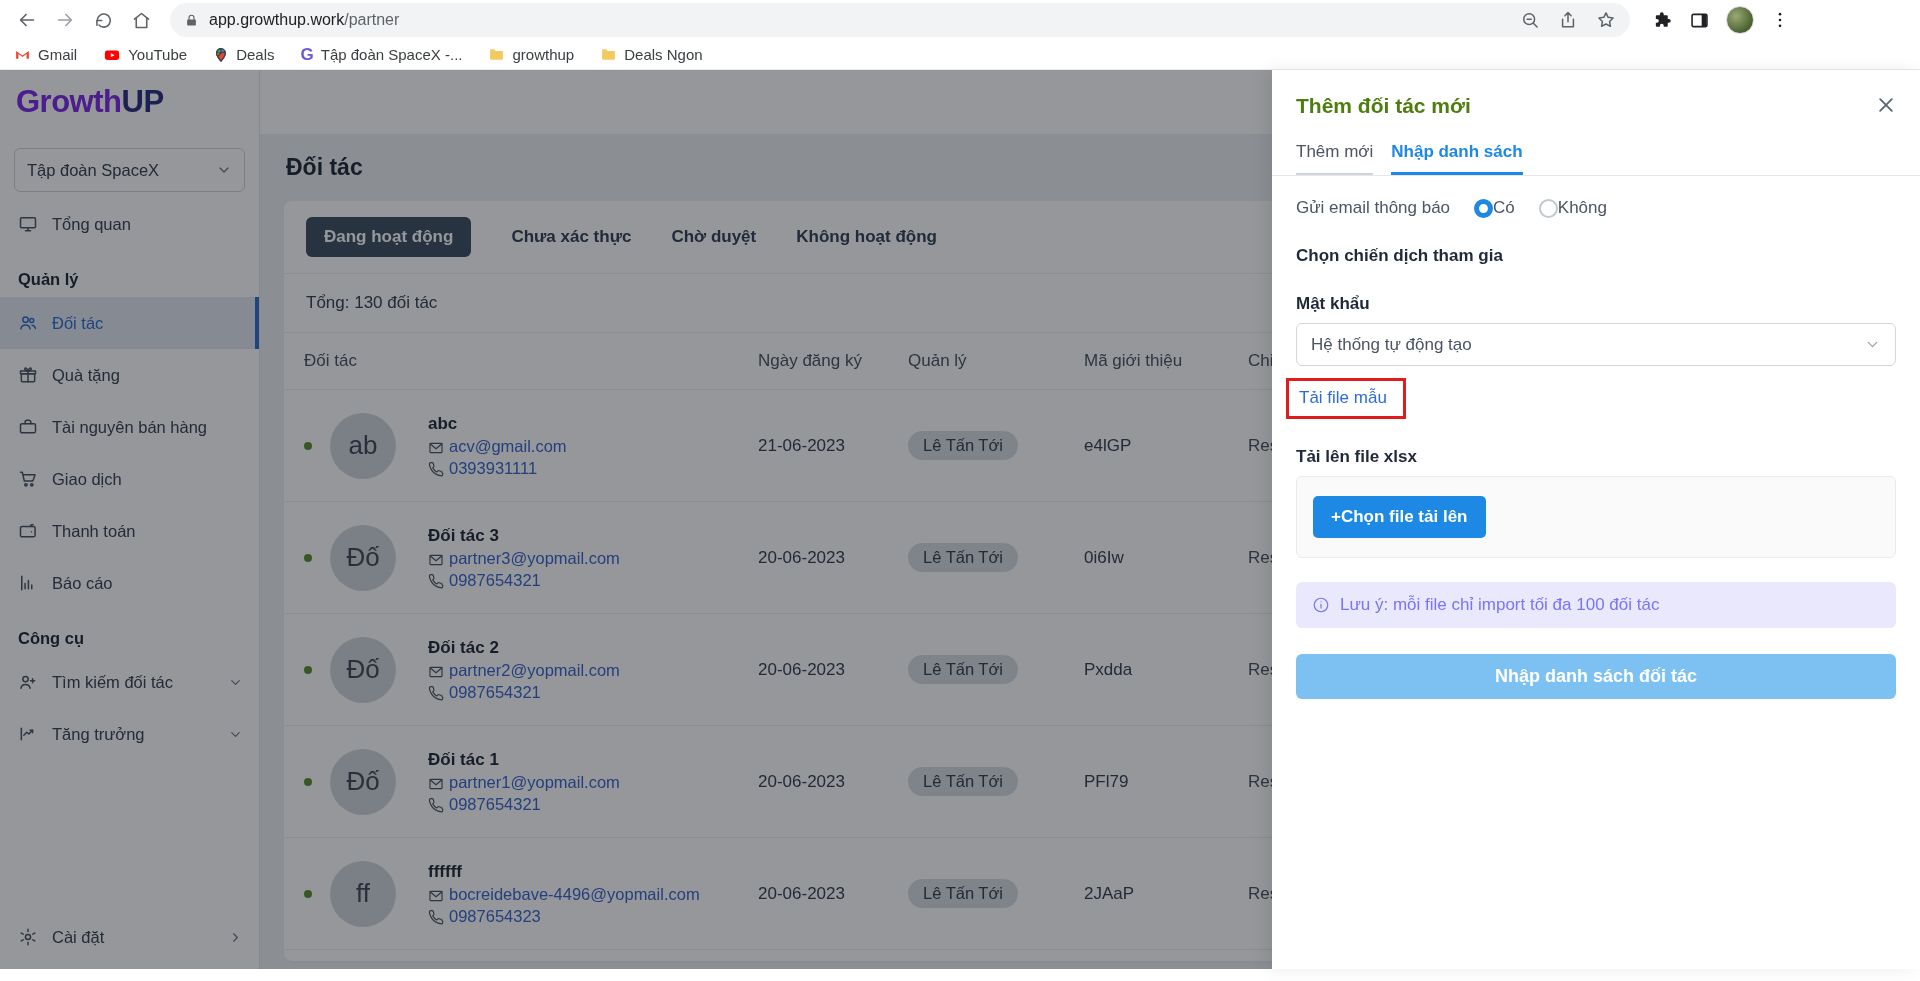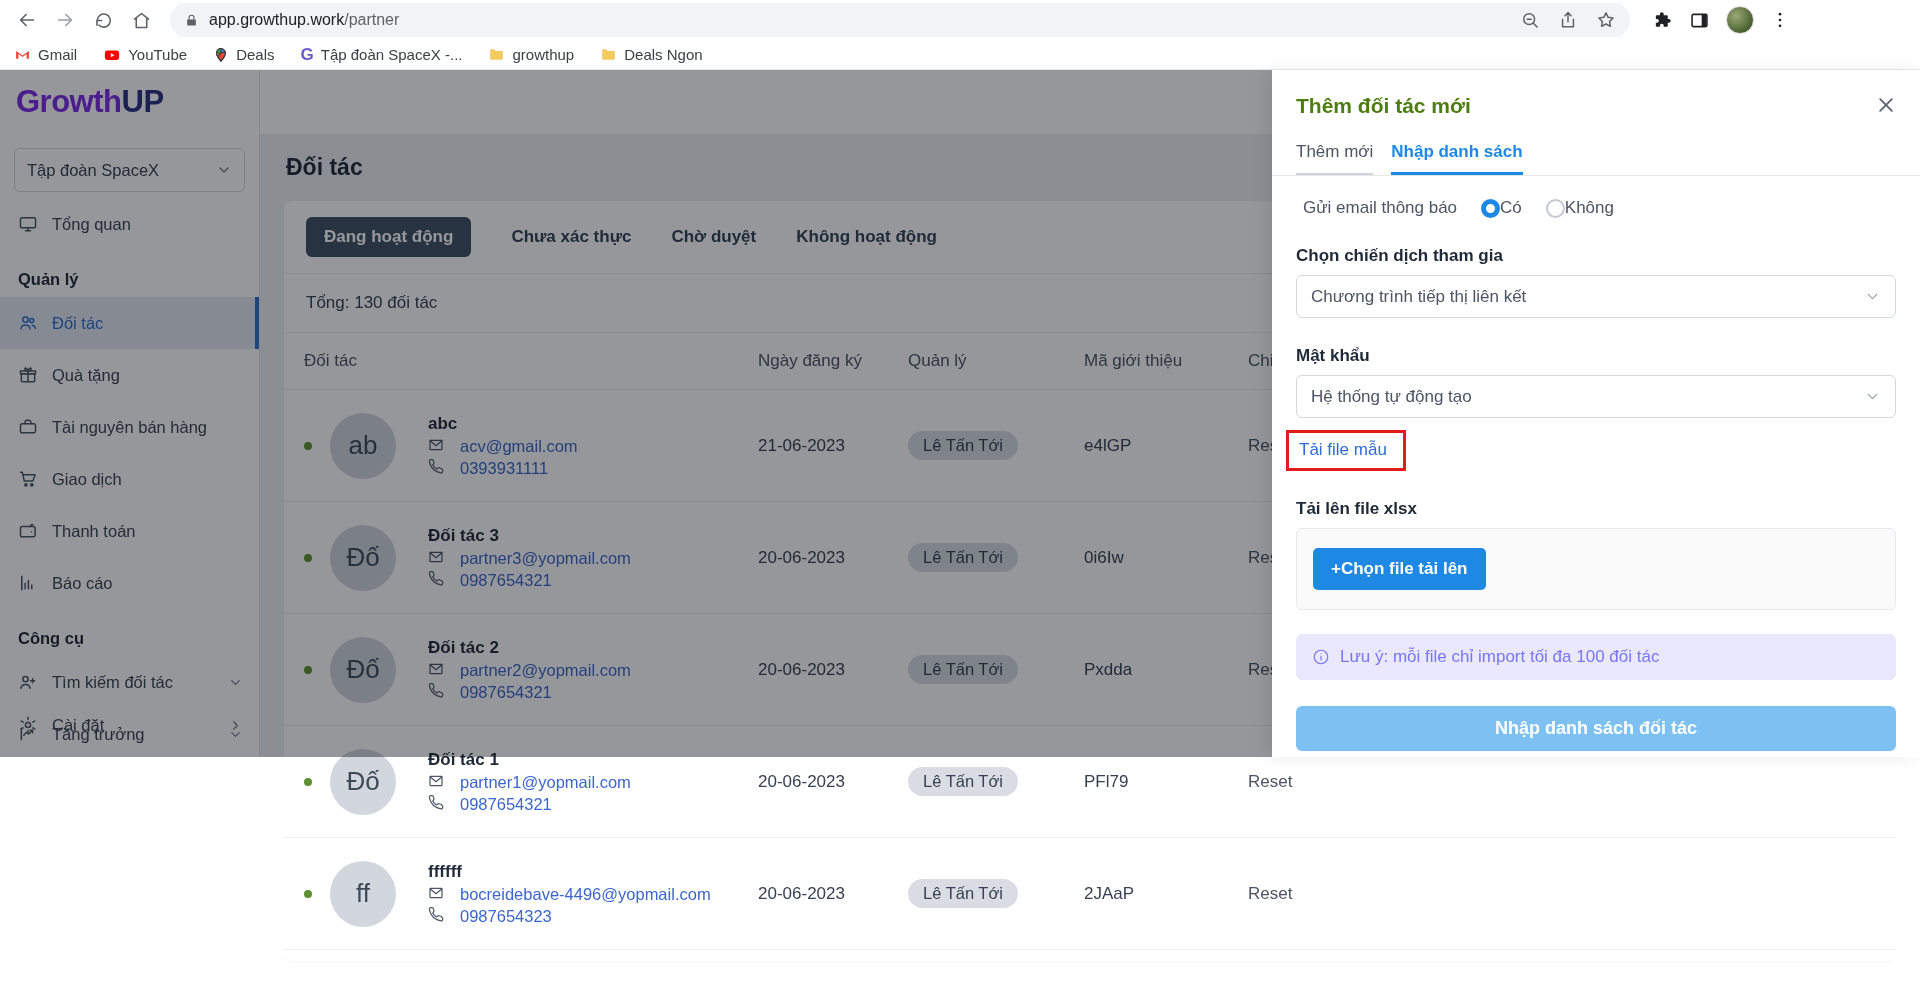--- a/index.html
+++ b/index.html
@@ -15,21 +15,21 @@
   .omnibox .url { flex:1; font-size:16px; color:#202124; }
   .omnibox .url .path { color:#5f6368; }
   .omni-actions { display:flex; align-items:center; gap:18px; color:#5f6368; }
   .chrome-right { display:flex; align-items:center; gap:16px; margin-left:18px; color:#202124; }
   .chrome-avatar { width:28px; height:28px; border-radius:50%; background:radial-gradient(circle at 35% 35%, #9aa877, #49622f 70%, #2e3d20); border:1px solid #dadce0; }
   .bookmarks-bar { height:30px; background:#fff; border-bottom:1px solid #e8eaed; display:flex; align-items:center; padding:0 14px; gap:26px; }
   .bookmark { display:flex; align-items:center; gap:7px; font-size:15px; color:#3c4043; cursor:pointer; }
   .glyph-g { font-size:17px; font-weight:800; color:#6a5acd; line-height:1; }
 
   
-  .app { position:relative; height:687px; background:#eef0f3; }
+  .app { position:relative; height:899px; background:#eef0f3; }
 
   
   .sidebar { position:absolute; left:0; top:0; bottom:0; width:260px; background:#fff; border-right:1px solid #e5e7eb; z-index:1; }
   .logo { height:64px; display:flex; align-items:center; padding:0 16px; font-size:31px; font-weight:800; letter-spacing:-0.5px; }
   .logo .p1 { color:#7d2ae8; }
   .logo .p2 { color:#2b2e83; }
   .org-select { margin:14px 14px 6px; height:44px; border:1px solid #d2d6dc; border-radius:6px; background:#fff; display:flex; align-items:center; justify-content:space-between; padding:0 12px; font-size:16.5px; color:#374151; cursor:pointer; }
   .org-select .icon { color:#6b7280; }
   .nav-section { font-size:16.5px; font-weight:700; color:#1f2937; padding:20px 18px 8px; }
   .nav-item { position:relative; height:52px; display:flex; align-items:center; gap:14px; padding:0 16px 0 18px; font-size:16.5px; color:#3a4454; cursor:pointer; }
@@ -51,36 +51,36 @@
   .pill-tab.active { background:#3f5061; color:#fff; padding:10px 18px; border-radius:6px; }
   .totals-row { padding:19px 22px; font-size:17px; color:#374151; border-bottom:1px solid #eceef1; }
   .tgrid { display:grid; grid-template-columns:26px 84px 344px 150px 150px 190px 1fr; align-items:center; }
   .thead { padding:0 0 0 20px; height:57px; border-bottom:1px solid #eceef1; font-size:17px; color:#4b5563; }
   .thead .h-partner { grid-column:1/4; }
   .trow { padding:0 0 0 20px; height:112px; border-bottom:1px solid #eceef1; font-size:17px; color:#374151; }
   .dot { width:8px; height:8px; border-radius:50%; background:#5b9130; }
   .avatar { width:66px; height:66px; border-radius:50%; background:#d2d7de; color:#3f4a58; font-size:26px; display:flex; align-items:center; justify-content:center; }
   .pinfo { padding-left:14px; display:flex; flex-direction:column; gap:3px; }
   .pname { font-weight:700; color:#1f2937; }
-  .plink { display:flex; align-items:flex-start; gap:16px; color:#3b66cc; text-decoration:none; font-size:16.5px; }
+  .plink { display:flex; align-items:flex-end; gap:5px; color:#3b66cc; text-decoration:none; font-size:16.5px; }
   .plink .icon { color:#4b5563; }
   .pill { display:inline-block; background:#d9dde3; border-radius:16px; padding:5px 15px; font-size:16.5px; color:#374151; }
   .paction { color:#4b5563; cursor:pointer; }
 
   
   .overlay { position:absolute; inset:0; background:rgba(10,14,20,0.43); z-index:5; }
   .drawer { position:absolute; top:0; right:0; bottom:0; width:648px; background:#fff; z-index:10; box-shadow:-6px 0 16px rgba(0,0,0,.08); }
   .drawer-head { display:flex; align-items:center; justify-content:space-between; padding:24px 24px 0; }
   .drawer-title { font-size:21px; font-weight:700; color:#4d7c0f; }
   .drawer-close { border:none; background:none; color:#5b6472; cursor:pointer; }
   .drawer-tabs { display:flex; gap:18px; padding:0 24px; margin-top:24px; border-bottom:1px solid #e5e7eb; }
   .dtab { font-size:17px; padding-bottom:13px; color:#4b5563; cursor:pointer; position:relative; }
   .dtab.inactive { box-shadow:inset 0 -2px 0 #cfd4da; }
   .dtab.active { color:#1e88e5; font-weight:700; box-shadow:inset 0 -3px 0 #1e88e5; }
-  .radio-row { display:flex; align-items:flex-end; gap:14px; padding:0 31px; margin-top:22px; font-size:17px; color:#4b5563; }
+  .radio-row { display:flex; align-items:flex-end; gap:14px; padding:0 24px; margin-top:22px; font-size:17px; color:#4b5563; }
   .radio-opt { display:flex; align-items:center; gap:0; margin-left:10px; cursor:pointer; }
   .radio { width:19px; height:19px; border-radius:50%; background:#fff; border:2px solid #c3c9d1; }
   .radio.checked { border:5.5px solid #1e88e5; }
   .field-label { font-size:17px; font-weight:700; color:#1f2937; margin:28px 24px 9px; }
   .select { margin:0 24px; height:43px; border:1px solid #d4d8de; border-radius:6px; display:flex; align-items:center; justify-content:space-between; padding:0 14px; font-size:17px; color:#4b5563; cursor:pointer; }
   .select .icon { color:#9aa1ab; }
   .red-annotation { display:inline-block; margin:12px 0 0 14px; border:3px solid #e21b1b; padding:7px 16px 8px 10px; }
   .tmpl-link { color:#2f6bd8; font-size:17px; text-decoration:none; cursor:pointer; }
   .upload-zone { margin:9px 24px 0; background:#fafafa; border:1px solid #e8eaee; border-radius:6px; padding:19px 16px; }
   .btn-upload { display:inline-flex; align-items:center; gap:2px; background:#1e88e5; color:#fff; font-size:17px; font-weight:700; border:none; border-radius:5px; padding:11px 18px; cursor:pointer; }
@@ -556,28 +556,20 @@
         <span class="radio checked"></span>
         <span>Có</span>
       </span>
       <span class="radio-opt">
         <span class="radio"></span>
         <span>Không</span>
       </span>
     </div>
 
     <div class="field-label">Chọn chiến dịch tham gia</div>
-    <div class="select">
-      <span>Chương trình tiếp thị liên kết</span>
-      <span class="icon">
-          <svg width="17" height="17" viewBox="0 0 24 24">
-            <path d="M6 9l6 6 6-6"></path>
-          </svg>
-        </span>
-    </div>
 
     <div class="field-label">Mật khẩu</div>
     <div class="select">
       <span>Hệ thống tự động tạo</span>
       <span class="icon">
           <svg width="17" height="17" viewBox="0 0 24 24">
             <path d="M6 9l6 6 6-6"></path>
           </svg>
         </span>
     </div>

